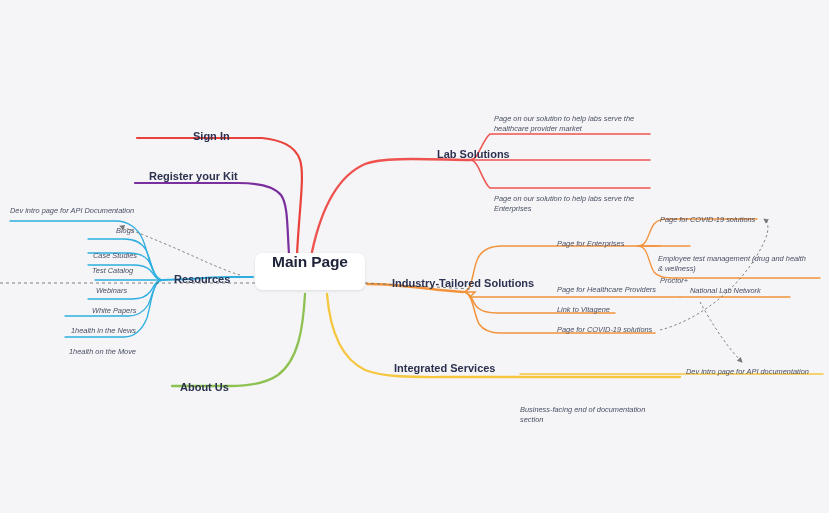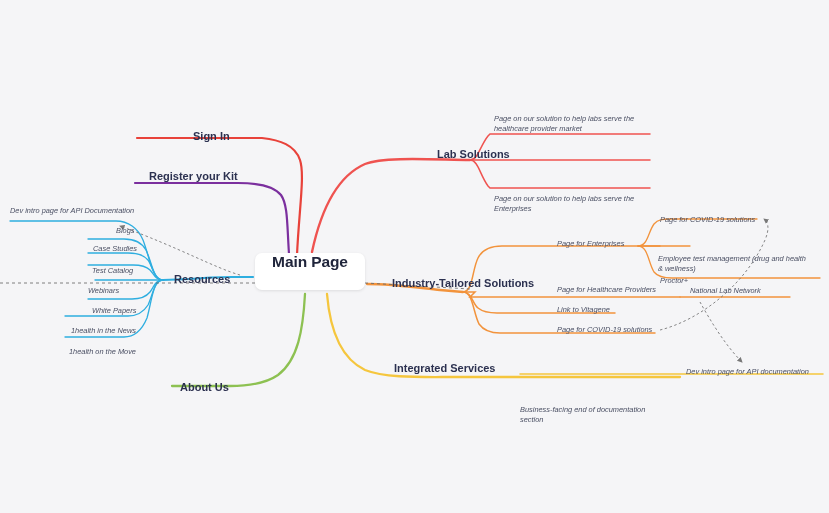--- a/index.html
+++ b/index.html
@@ -189,25 +189,25 @@
   <div class="node leaf nw" style="left:690px; top:286px;">National Lab Network</div>
 
   <div class="node leaf" style="left:520px; top:358px; width:150px;margin-top:47px;">Business-facing end of documentation section</div>
 
   <div class="node leaf nw" style="left:686px; top:367px;">Dev intro page for API documentation</div>
 
   <div class="node leaf nw" style="left:10px; top:206px;">Dev intro page for API Documentation</div>
 
   <div class="node leaf nw" style="left:116px; top:226px;">Blogs</div>
 
-  <div class="node leaf nw" style="left:93px; top:244px;">Case Studies</div>
+  <div class="node leaf nw" style="left:93px; top:251px;">Case Studies</div>
 
   <div class="node leaf nw" style="left:92px; top:266px;">Test Catalog</div>
 
-  <div class="node leaf nw" style="left:88px; top:286px;text-align:center;">Webinars</div>
+  <div class="node leaf nw" style="left:96px; top:286px;text-align:center;">Webinars</div>
 
   <div class="node leaf nw" style="left:92px; top:306px;">White Papers</div>
 
   <div class="node leaf nw" style="left:71px; top:326px;">1health in the News</div>
 
   <div class="node leaf nw" style="left:69px; top:347px;">1health on the Move</div>
 
 </div>
 
 </body></html>

